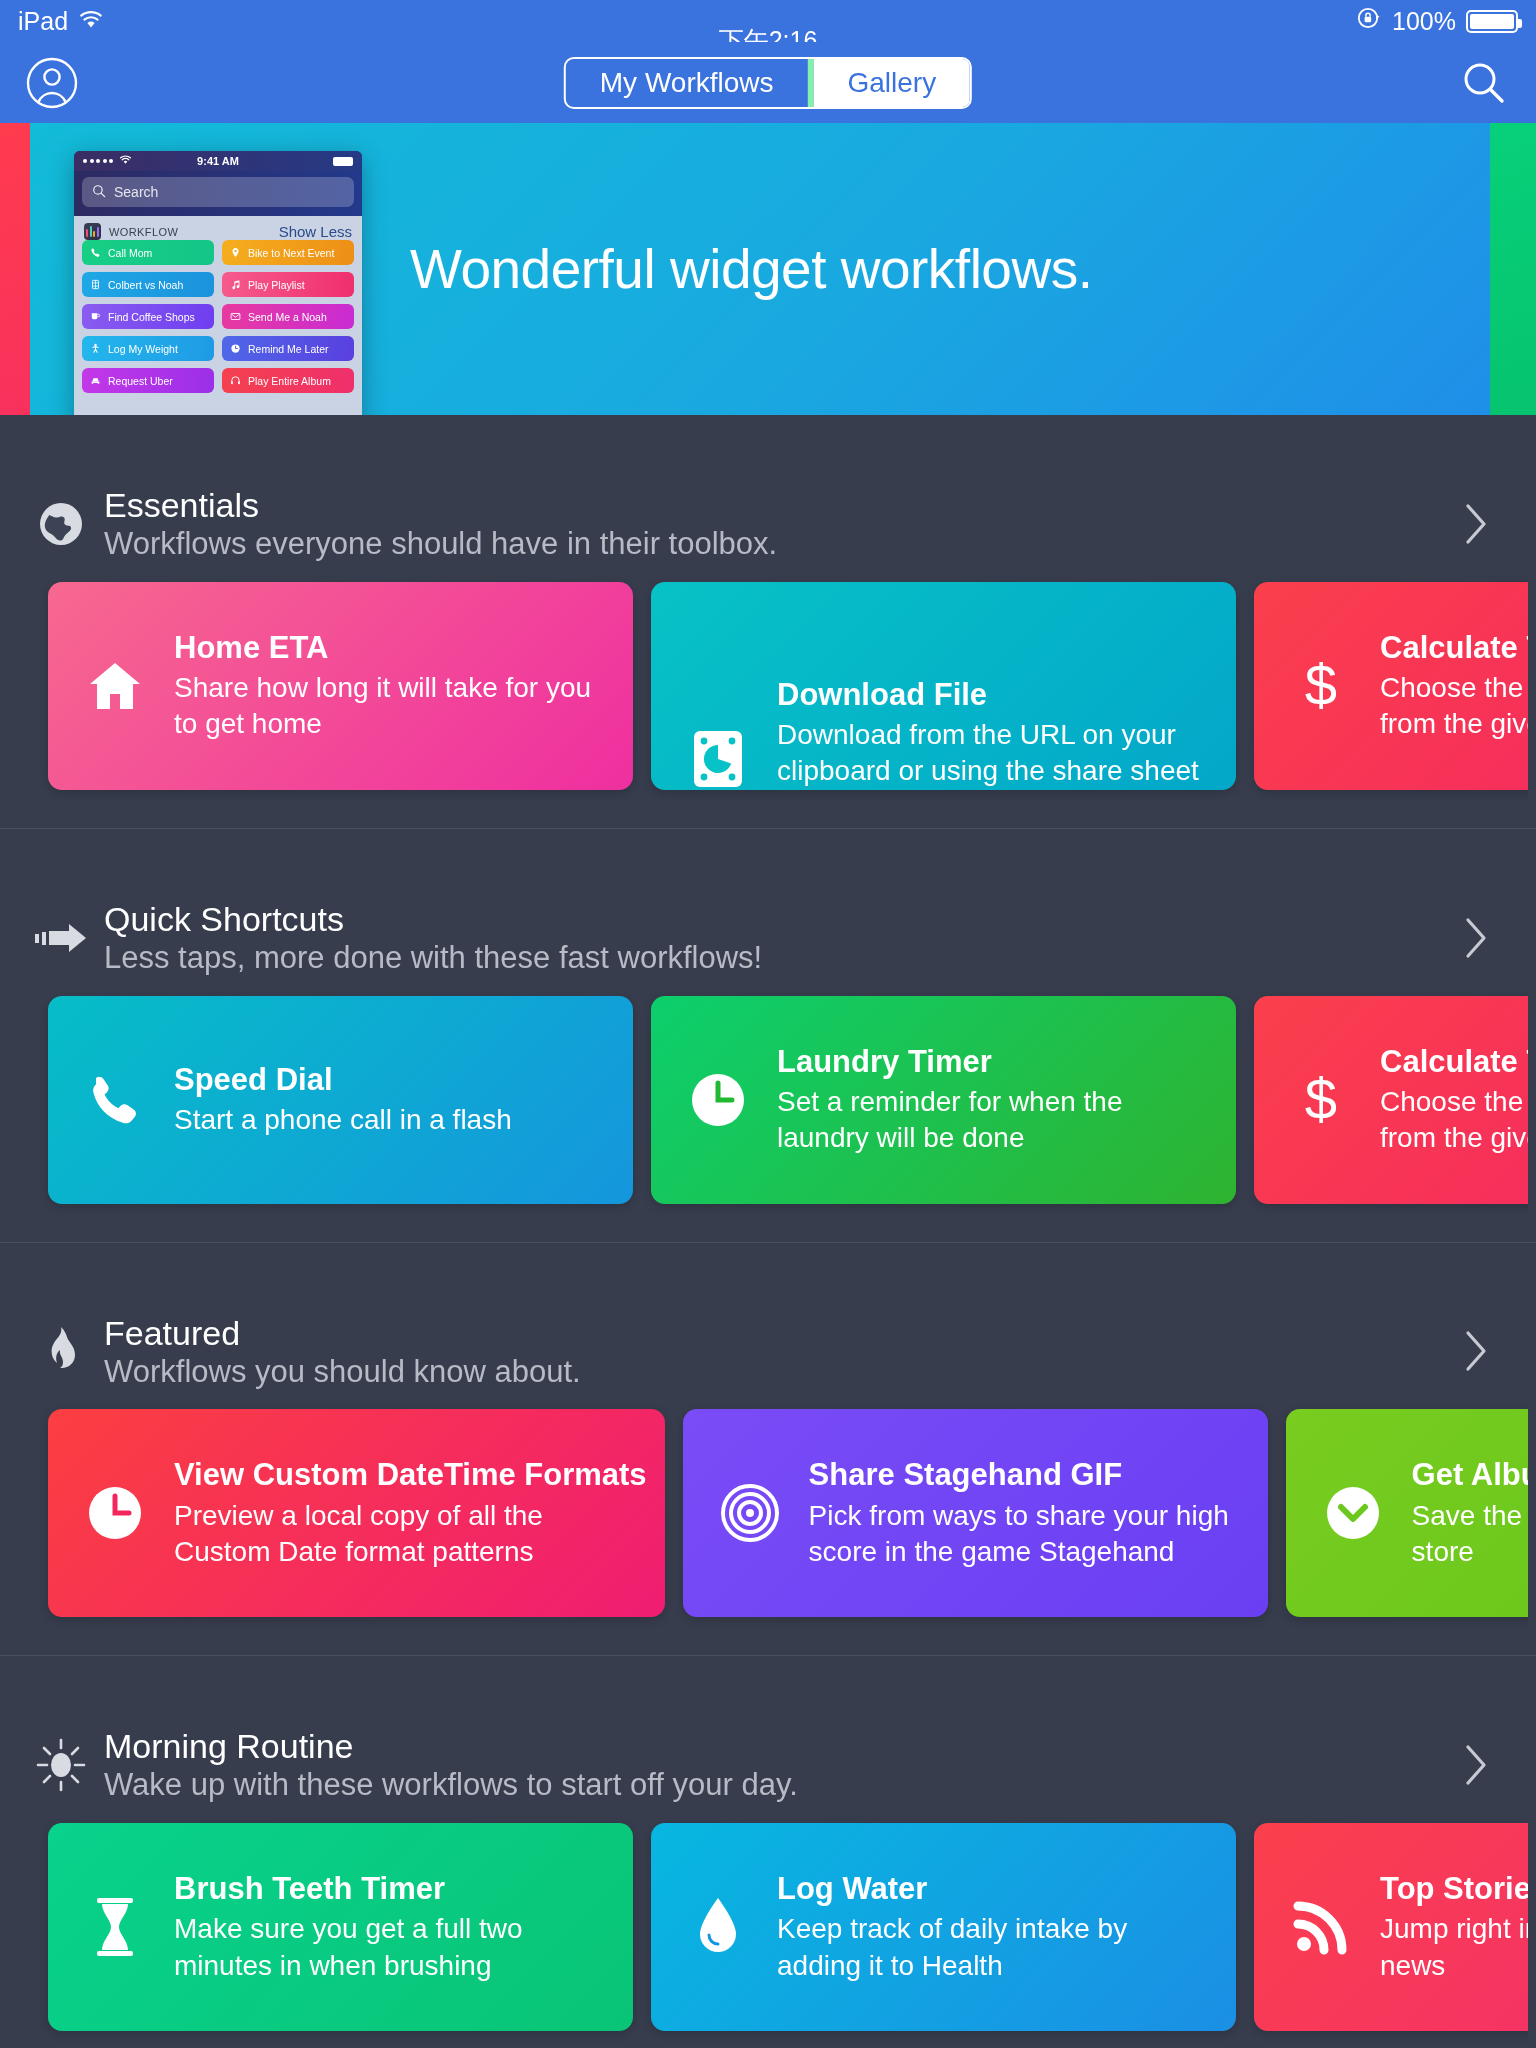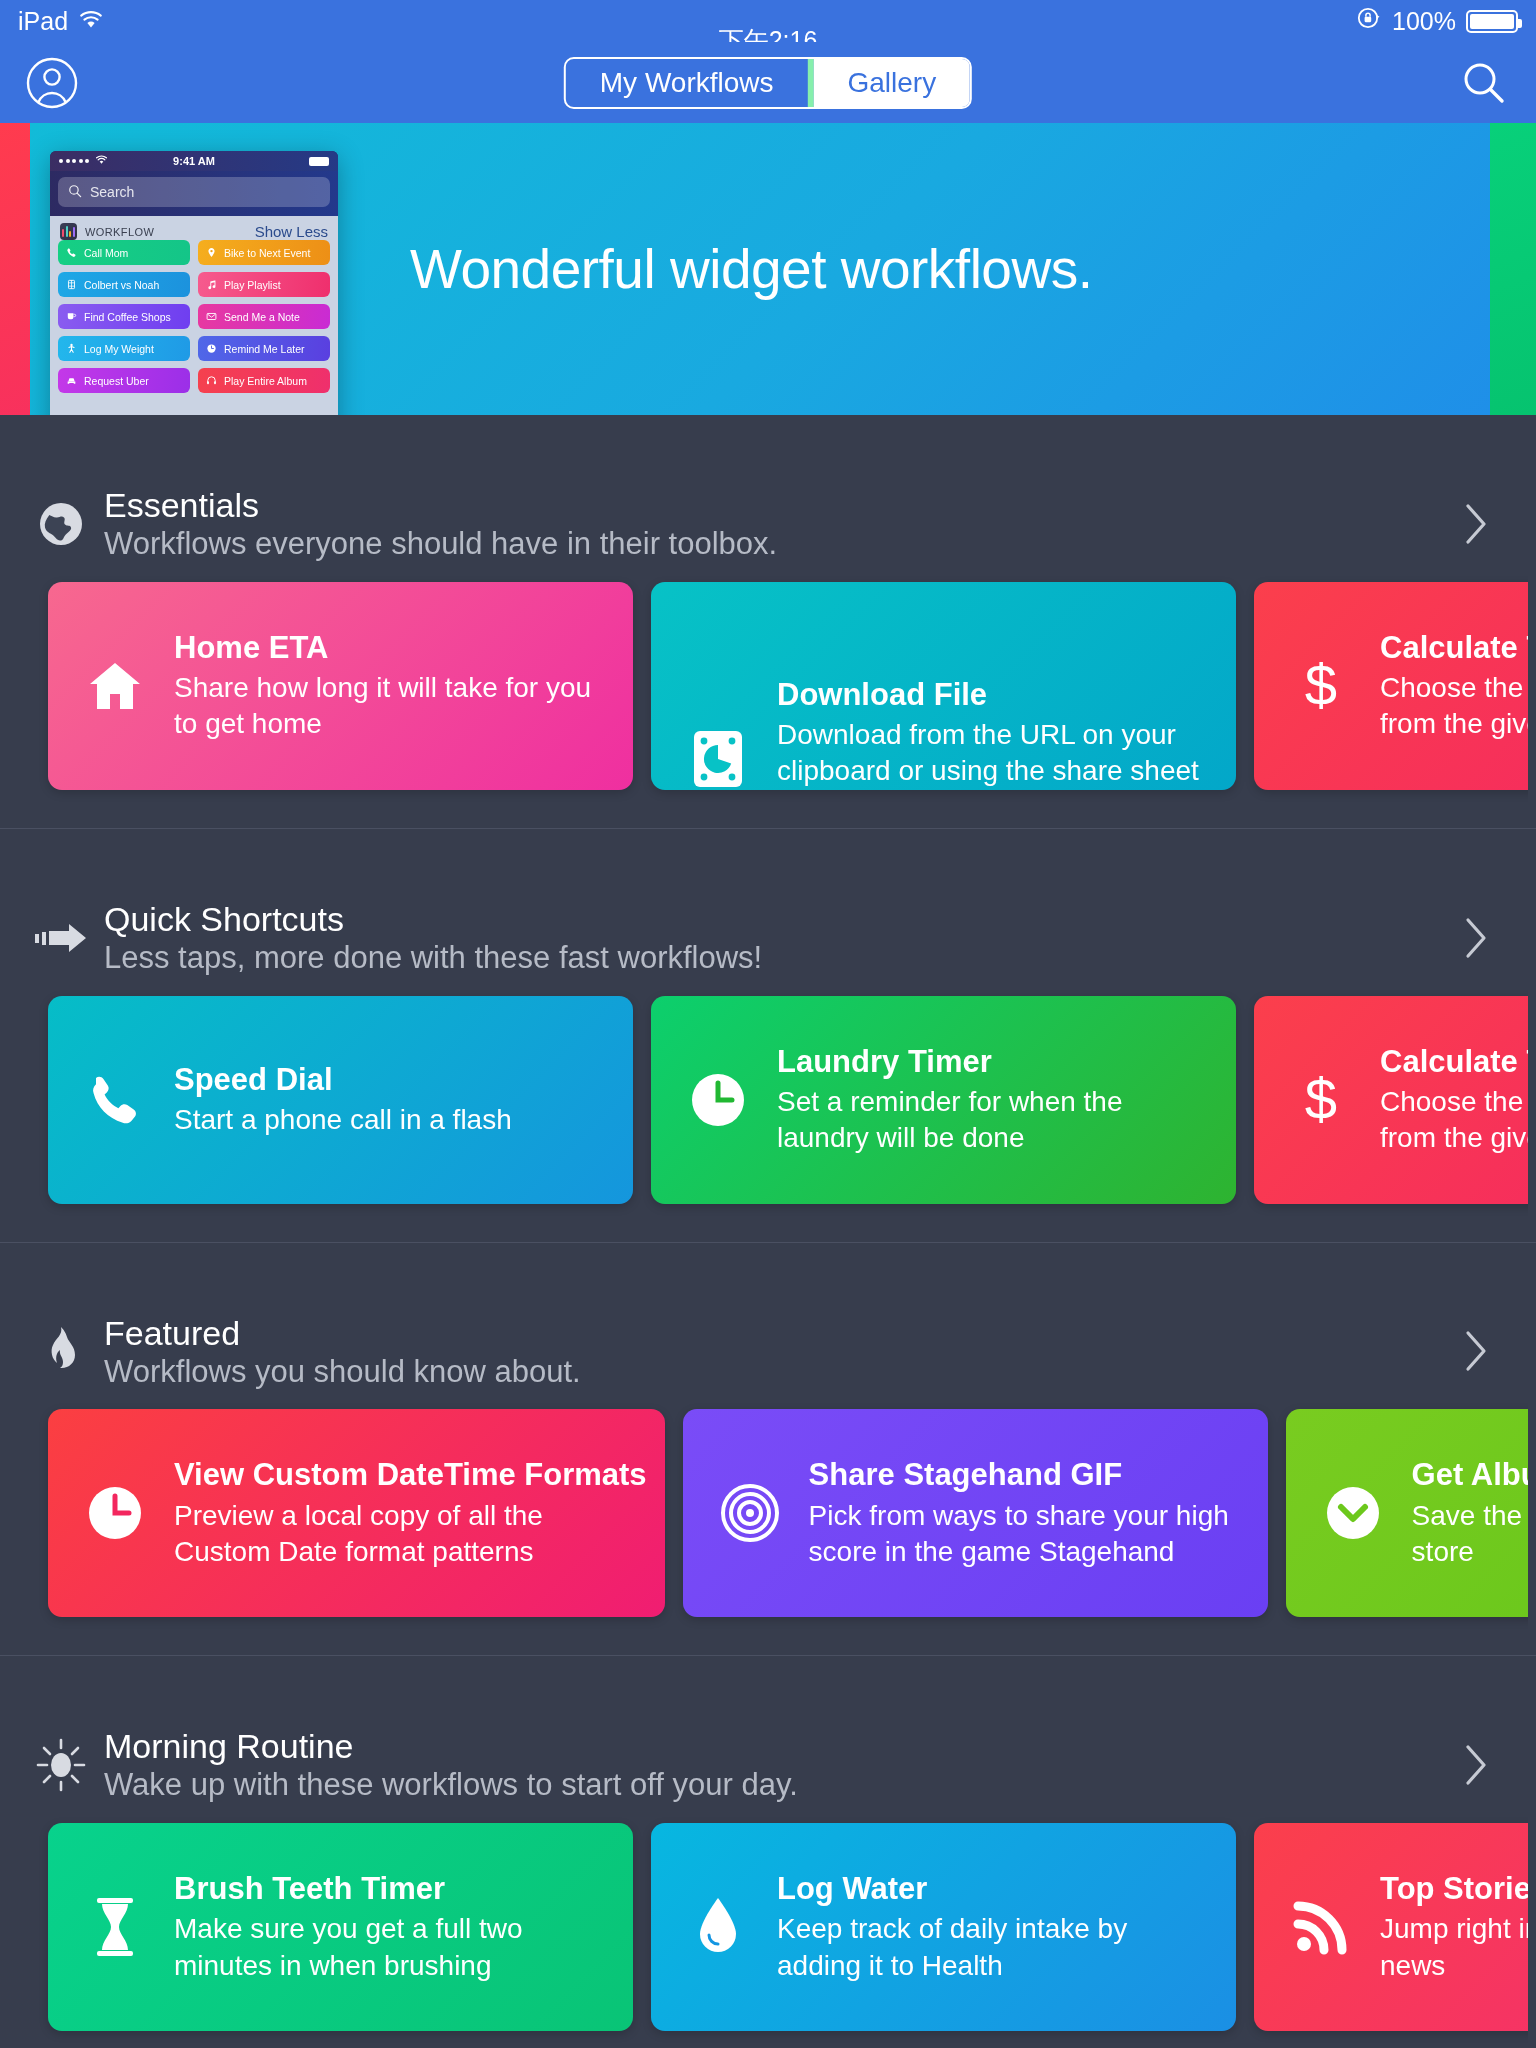--- a/index.html
+++ b/index.html
@@ -75,21 +75,21 @@
   }
   .hero-next{ width:46px; background:linear-gradient(160deg,#08d07a,#06c36f); }
   .hero-title{
     position:absolute; left:380px; top:50%; transform:translateY(-50%);
     color:#fff; font-size:55px; font-weight:300; letter-spacing:-0.5px;
     white-space:nowrap;
   }
 
   
   .phone-mock{
-    position:absolute; left:20px; top:28px; width:288px; height:300px;
+    position:absolute; left:44px; top:28px; width:288px; height:300px;
     border-radius:6px; overflow:hidden;
     box-shadow:0 6px 26px rgba(0,0,0,.30);
     background:#1d2c66;
   }
   .pm-status{
     height:20px; background:linear-gradient(90deg,#3b2d63,#253a86);
     display:flex; align-items:center; padding:0 9px;
     color:#fff; font-size:11px; position:relative;
   }
   .pm-dots{ display:flex; gap:2.5px; align-items:center; }
@@ -324,21 +324,21 @@
               </span>
               <span>Find Coffee Shops</span>
             </div>
           <div class="pm-btn" style="background:linear-gradient(100deg,#e8399f,#c92bd4)">
               <span class="g">
                 <svg width="11" height="11" viewBox="0 0 16 16">
                   <rect x="1.6" y="3.6" width="12.8" height="8.8" rx="1.2" stroke="#fff" stroke-width="1.3" fill="none"></rect>
                   <path d="m2 4.4 6 4.6 6-4.6" stroke="#fff" stroke-width="1.3" fill="none"></path>
                 </svg>
               </span>
-              <span>Send Me a Note</span>
+              <span>Send Me a Noah</span>
             </div>
 
           <div class="pm-btn" style="background:linear-gradient(100deg,#23b7ec,#1f9ae6)">
               <span class="g">
                 <svg width="11" height="11" viewBox="0 0 16 16">
                   <circle cx="8" cy="2.8" r="1.7" fill="#fff"></circle>
                   <path d="M8 5.1 4.2 6.4M8 5.1l3.8 1.3M8 5.1v4.1M8 9.2l-2.4 4.4M8 9.2l2.4 4.4" stroke="#fff" stroke-width="1.5" stroke-linecap="round"></path>
                 </svg>
               </span>
               <span>Log My Weight</span>

